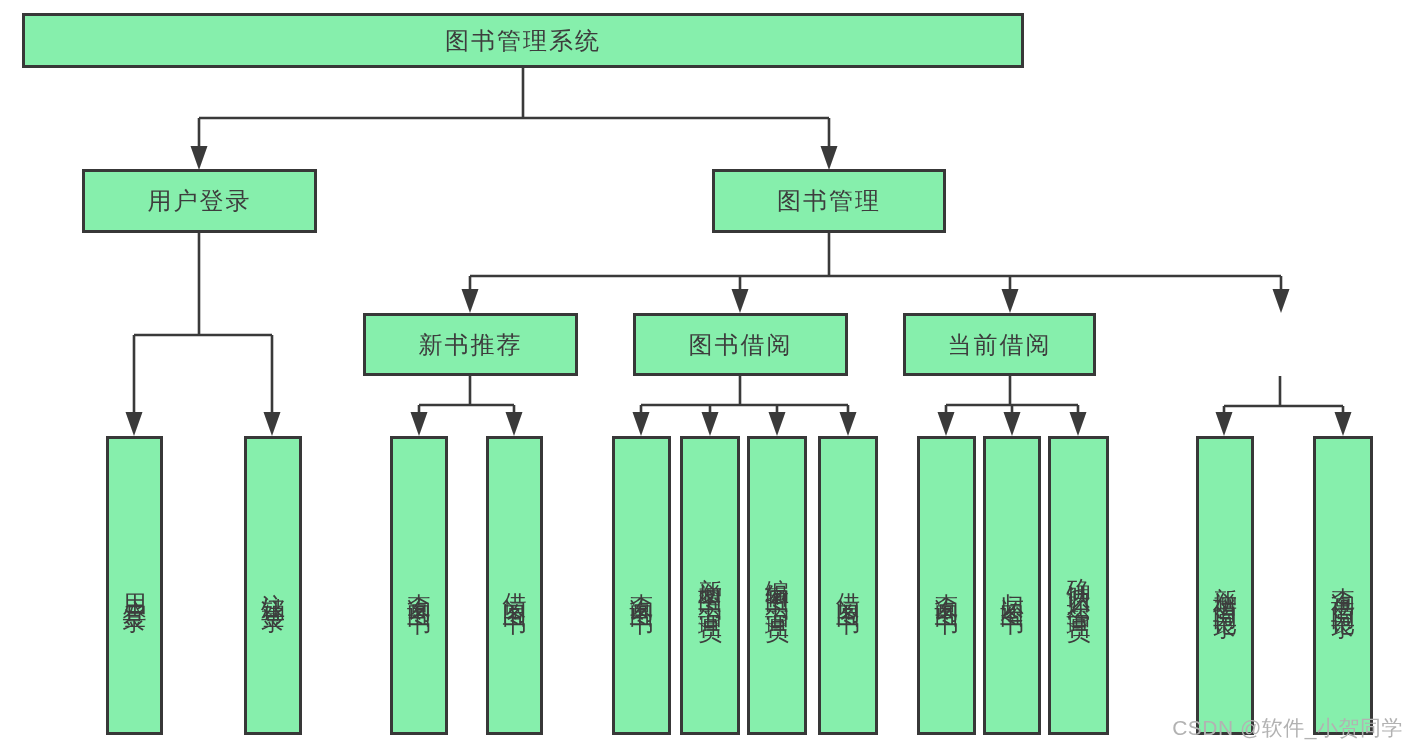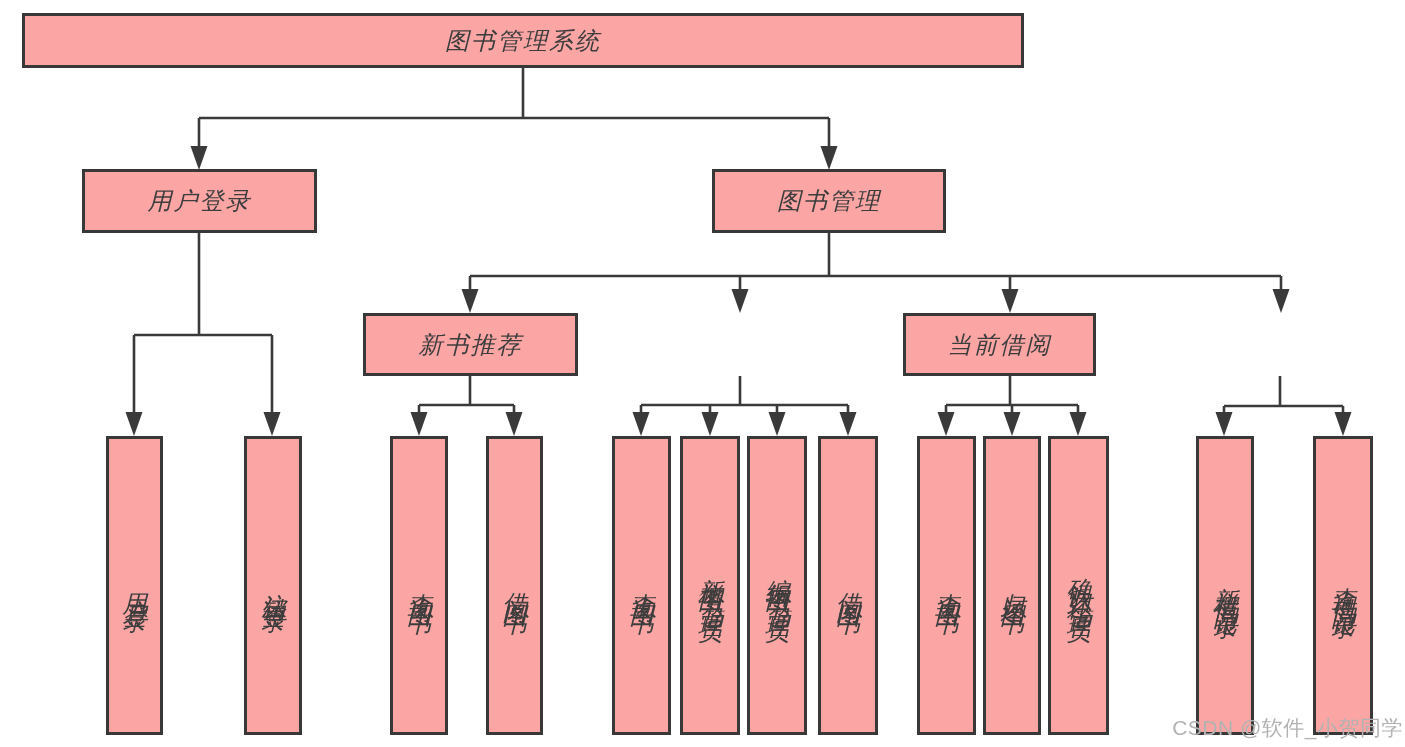--- a/index.html
+++ b/index.html
@@ -16,29 +16,28 @@
     font-family: "Liberation Sans", sans-serif;
   }
   .connectors {
     position: absolute;
     left: 0;
     top: 0;
     z-index: 1;
   }
   .box {
     position: absolute;
-    background: #fca5a5;
+    background: #86efac;
     border: 3px solid #383838;
     box-sizing: border-box;
     display: flex;
     align-items: center;
     justify-content: center;
     color: #3d3d3d;
     z-index: 2;
-    font-style: italic;
   }
   .hlabel {
     font-size: 24px;
     letter-spacing: 2px;
     white-space: nowrap;
   }
   .vlabel {
     writing-mode: vertical-rl;
     font-size: 24px;
     letter-spacing: 6px;
@@ -111,20 +110,23 @@
   <div class="box" style="left:82px; top:169px; width:235px; height:64px">
     <span class="hlabel">用户登录</span>
   </div>
   <div class="box" style="left:712px; top:169px; width:234px; height:64px">
     <span class="hlabel">图书管理</span>
   </div>
 
   <div class="box" style="left:363px; top:313px; width:215px; height:63px">
     <span class="hlabel">新书推荐</span>
   </div>
+  <div class="box" style="left:633px; top:313px; width:215px; height:63px">
+    <span class="hlabel">图书借阅</span>
+  </div>
   <div class="box" style="left:903px; top:313px; width:193px; height:63px">
     <span class="hlabel">当前借阅</span>
   </div>
 
   <div class="box" style="left:106px; top:436px; width:57px; height:299px">
     <span class="vlabel">用户登录</span>
   </div>
   <div class="box" style="left:244px; top:436px; width:58px; height:299px">
     <span class="vlabel">注销登录</span>
   </div>

